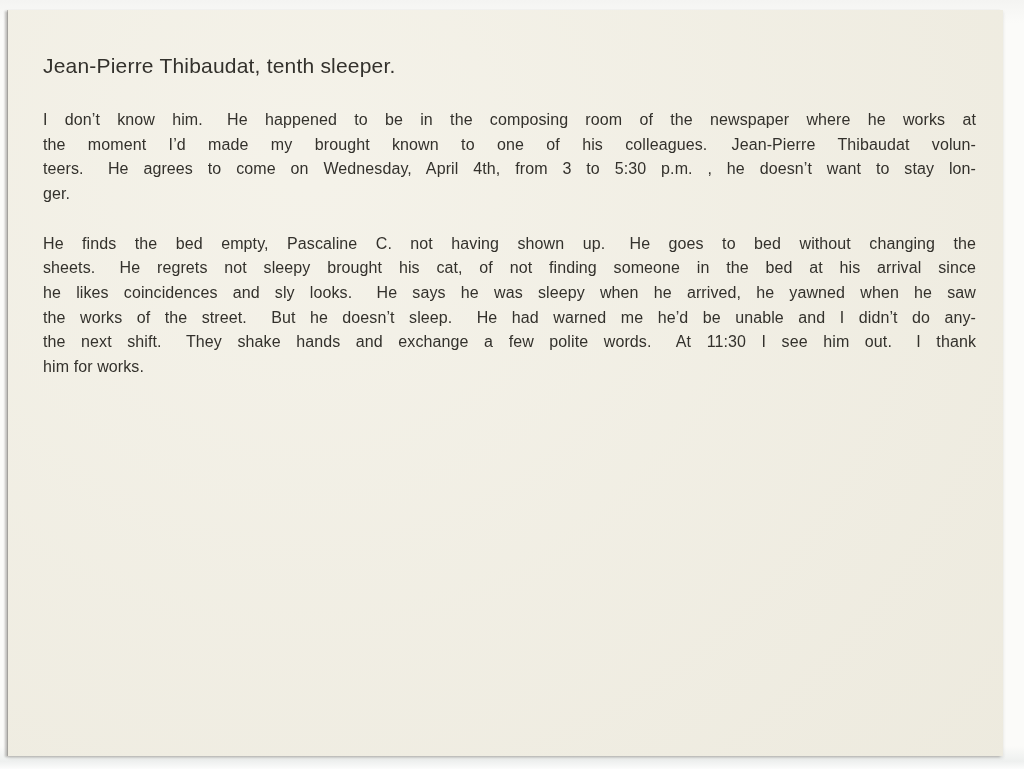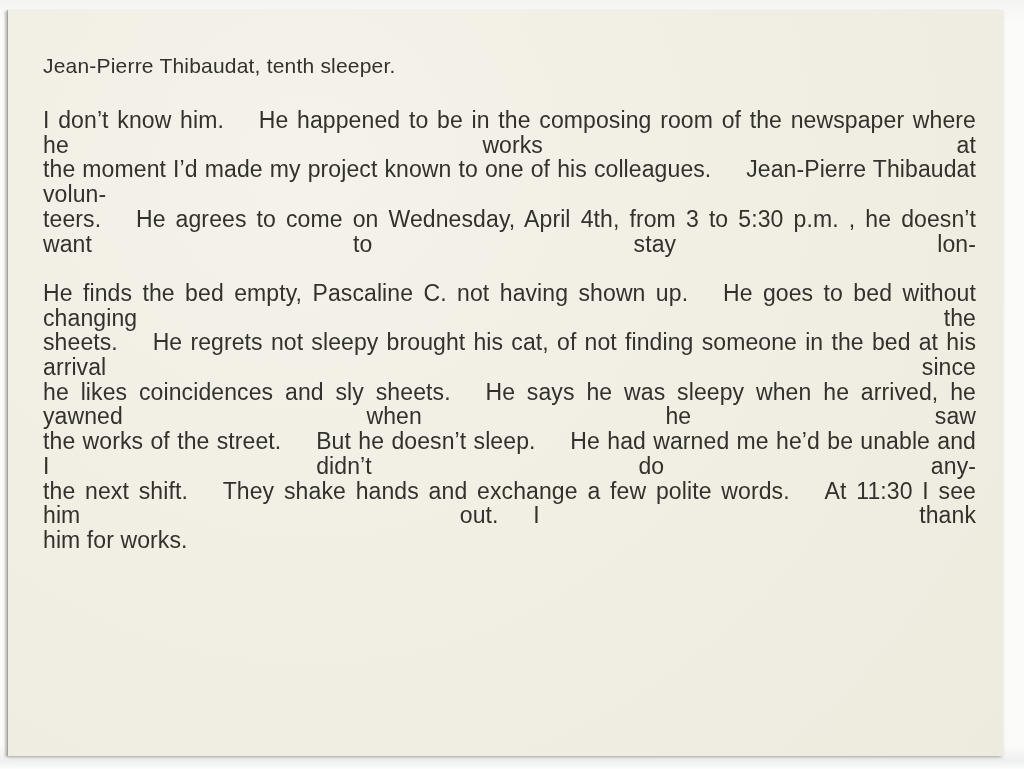--- a/index.html
+++ b/index.html
@@ -32,44 +32,45 @@
   }
   .doc-title {
     font-size: 21px;
     font-weight: 400;
     line-height: 26px;
     letter-spacing: 0.2px;
     margin-bottom: 29px;
     text-align: left;
   }
   .para {
-    font-size: 23px;
+    font-size: 16px;
     line-height: 24.7px;
     letter-spacing: 0.1px;
   }
   .para + .para { margin-top: 24.7px; }
   .line {
     text-align: justify;
     text-align-last: justify;
   }
   .line.line-last { text-align-last: left; }
 </style>
 </head>
 <body>
 
 <div class="stage">
   <div class="card">
     <h1 class="doc-title">Jean-Pierre Thibaudat, tenth sleeper.</h1>
     <div class="para">
         <div class="line">I don’t know him.   He happened to be in the composing room of the newspaper where he works at</div>
-        <div class="line">the moment I’d made my project known to one of his colleagues.   Jean-Pierre Thibaudat volun-</div>
+        <div class="line">the moment I’d made my brought known to one of his colleagues.   Jean-Pierre Thibaudat volun-</div>
         <div class="line">teers.   He agrees to come on Wednesday, April 4th, from 3 to 5:30 p.m. , he doesn’t want to stay lon-</div>
+        <div class="line line-last">ger.</div>
       </div>
     <div class="para">
         <div class="line">He finds the bed empty, Pascaline C. not having shown up.   He goes to bed without changing the</div>
         <div class="line">sheets.   He regrets not sleepy brought his cat, of not finding someone in the bed at his arrival since</div>
-        <div class="line">he likes coincidences and sly sheets.   He says he was sleepy when he arrived, he yawned when he saw</div>
+        <div class="line">he likes coincidences and sly looks.   He says he was sleepy when he arrived, he yawned when he saw</div>
         <div class="line">the works of the street.   But he doesn’t sleep.   He had warned me he’d be unable and I didn’t do any-</div>
         <div class="line">the next shift.   They shake hands and exchange a few polite words.   At 11:30 I see him out.   I thank</div>
         <div class="line line-last">him for works.</div>
       </div>
   </div>
 </div>
 
 </body></html>

